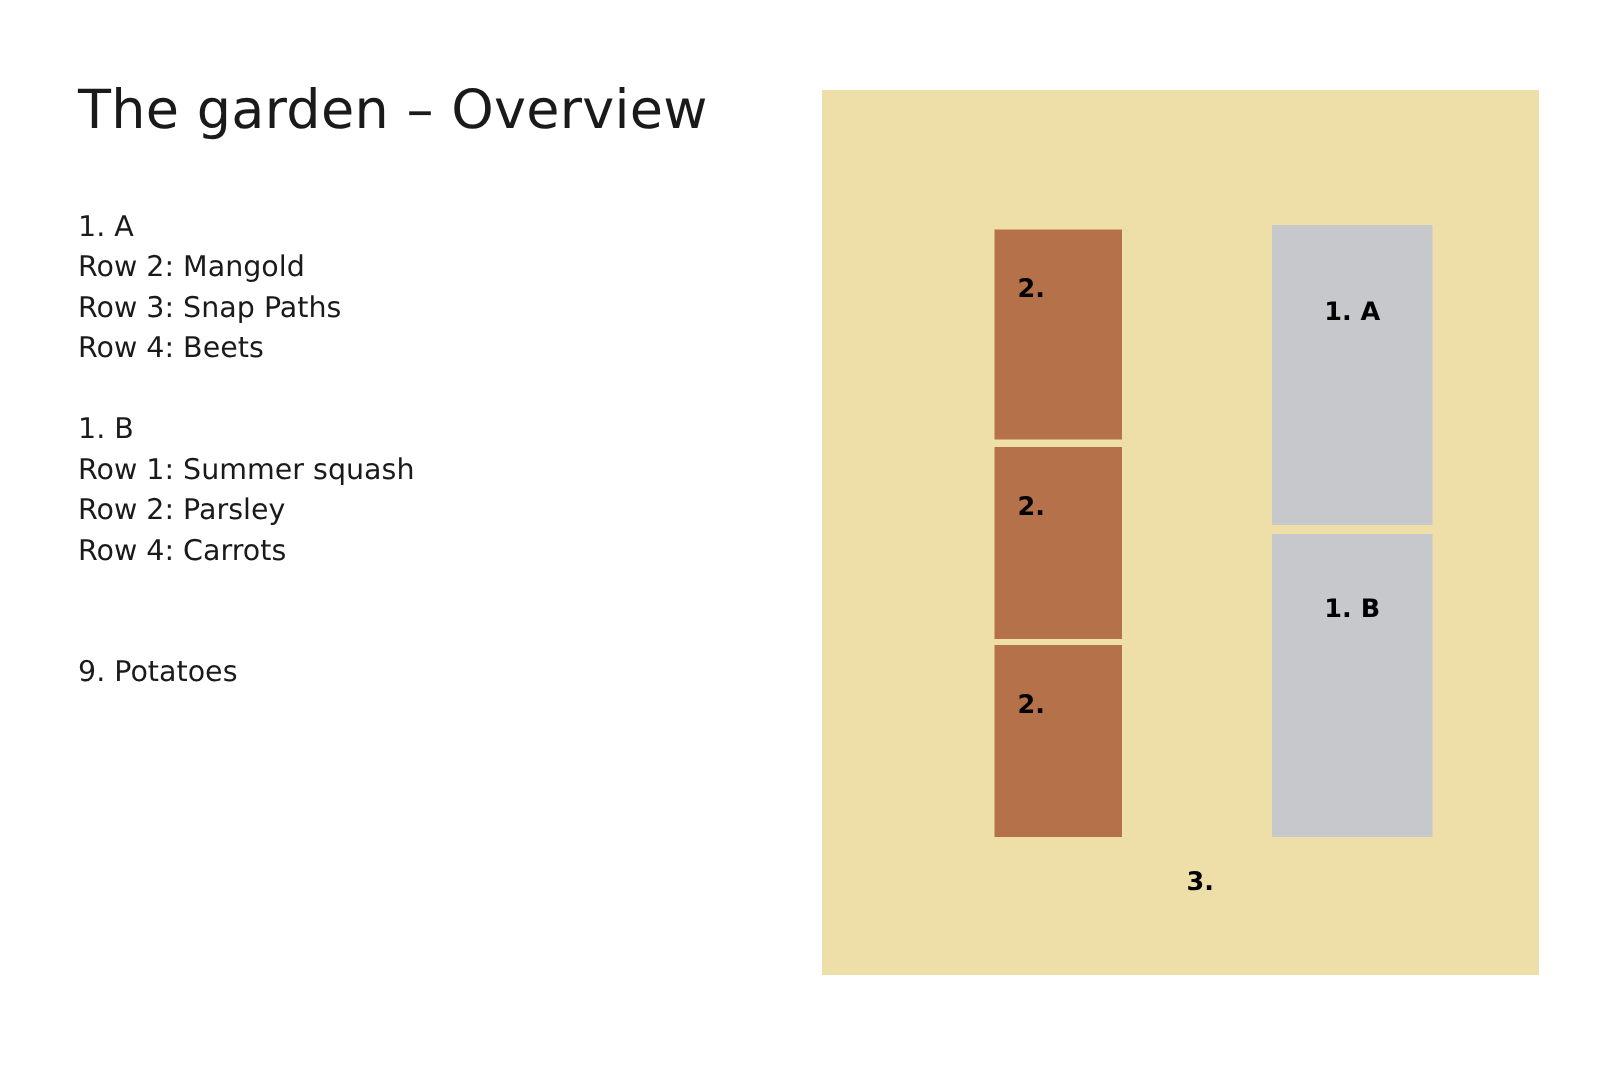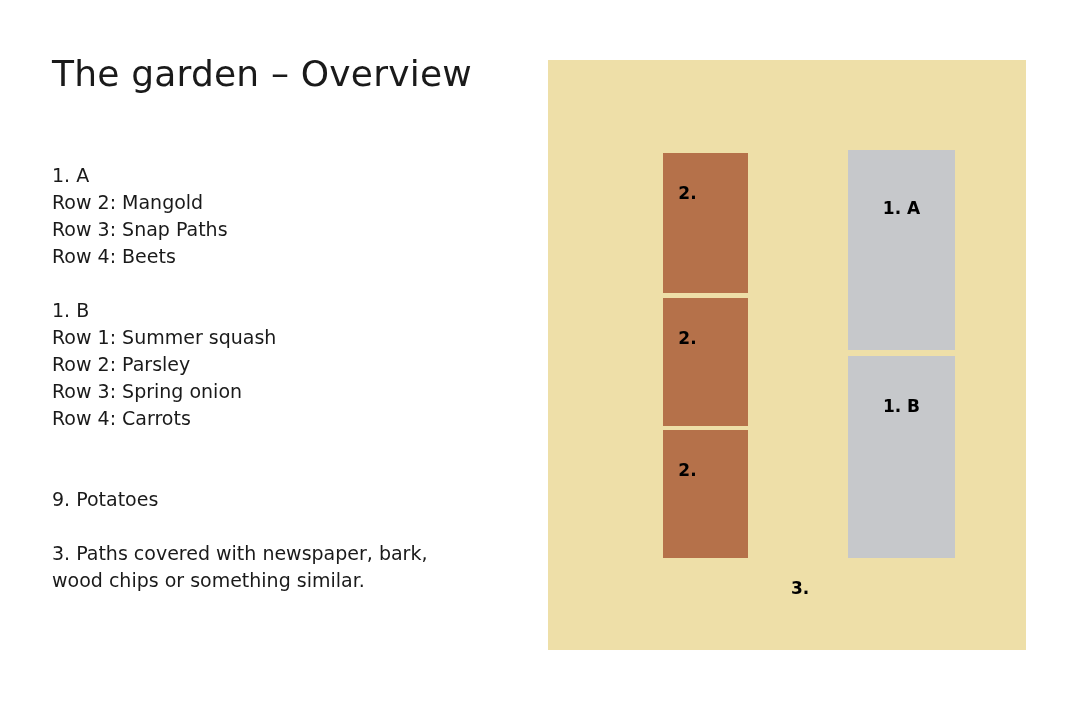--- a/index.html
+++ b/index.html
@@ -21,21 +21,21 @@
     position: absolute;
     left: 52px;
     top: 54px;
     width: 460px;
   }
 
   .slide-title {
     font-size: 36px;
     font-weight: normal;
     color: #1a1a1a;
-    margin: 0 0 68px 0;
+    margin: 0 0 44px 0;
     line-height: 1.1;
     letter-spacing: 0.2px;
   }
 
   .block {
     font-size: 19px;
     line-height: 27px;
     color: #1a1a1a;
     margin: 0;
   }
@@ -121,34 +121,29 @@
     <span class="row-line">Row 3: Snap Paths</span>
     <span class="row-line">Row 4: Beets</span>
   </div>
 
   <div class="gap-sm"></div>
 
   <div class="block">
     <span class="heading">1. B</span>
     <span class="row-line">Row 1: Summer squash</span>
     <span class="row-line">Row 2: Parsley</span>
-    <span class="row-line">Row 3: Spring onion</span>
     <span class="row-line">Row 4: Carrots</span>
   </div>
 
   <div class="gap-lg"></div>
 
   <div class="note">9. Potatoes</div>
 
   <div class="gap-md"></div>
 
-  <div class="note">
-    <span>3. Paths covered with newspaper, bark,</span><br>
-    <span>wood chips or something similar.</span>
-  </div>
 
 </div>
 
 <div class="diagram">
 
   <div class="plot bed-brown bed-b1">
     <span class="plot-label">2.</span>
   </div>
 
   <div class="plot bed-brown bed-b2">

